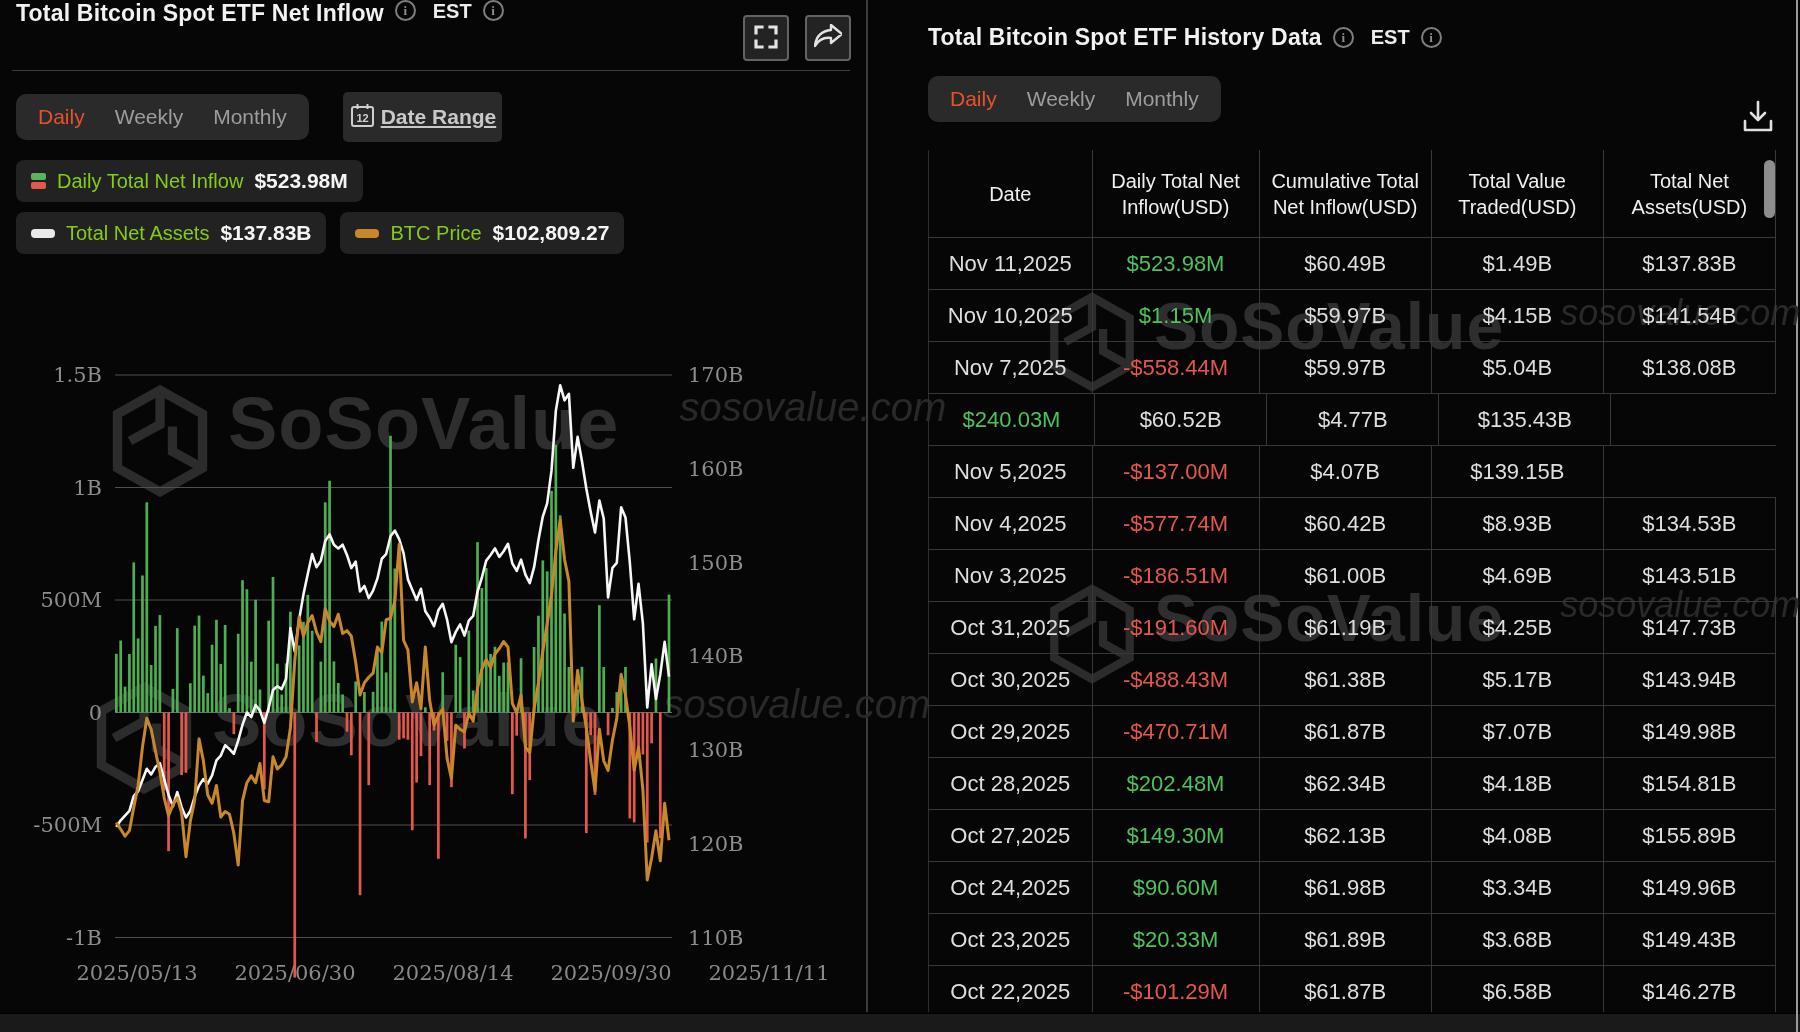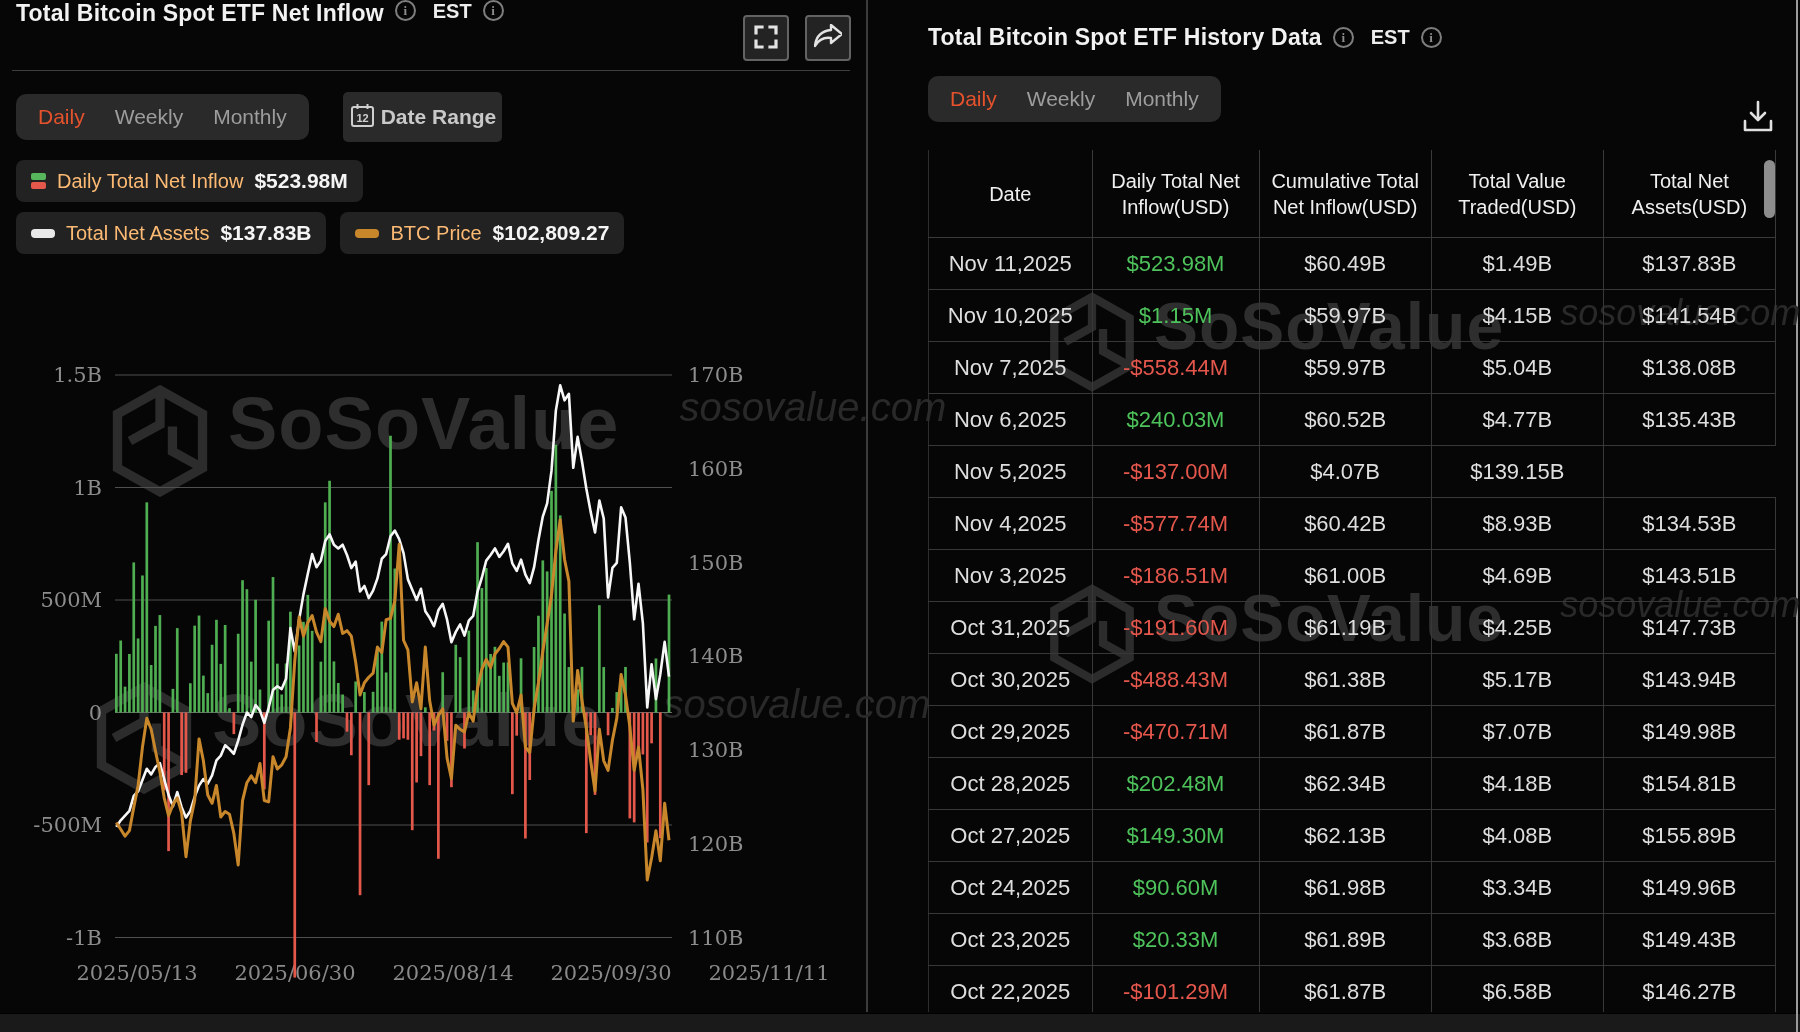--- a/index.html
+++ b/index.html
@@ -23,27 +23,27 @@
   .lp-divider { position:absolute; top:70px; left:12px; width:838px; height:1px; background:#3e3e3e; }
 
   .lp-controls { position:absolute; top:92px; left:16px; display:flex; align-items:center; gap:34px; }
   .tab-group { display:inline-flex; align-items:center; gap:30px; background:#2a2a2a;
                border-radius:10px; padding:11px 22px; }
   .tab { font-size:21px; color:#9d9d9d; background:none; border:none; cursor:pointer;
          font-family:"Liberation Sans",sans-serif; }
   .tab.active { color:#e5522c; }
   .date-range-btn { display:inline-flex; align-items:center; gap:5px; background:#2a2a2a;
                     border:none; border-radius:5px; padding:10px 6px; cursor:pointer; }
-  .date-range-label { font-size:21px; font-weight:bold; color:#c9c9c9; }
+  .date-range-label { font-size:21px; font-weight:bold; color:#c9c9c9;text-decoration:underline; }
 
   .legend-row1 { position:absolute; top:160px; left:16px; }
   .legend-row2 { position:absolute; top:212px; left:16px; display:flex; gap:14px; }
   .chip { display:inline-flex; align-items:center; gap:11px; background:#222;
           border-radius:8px; padding:9px 15px; cursor:pointer; }
-  .chip-label { font-size:20px; color:#fdba74;text-align:right; }
+  .chip-label { font-size:20px; color:#84cc16;text-align:right; }
   .chip-value { font-size:21px; font-weight:bold; color:#f5f5f5; }
   .split-square { display:flex; flex-direction:column; gap:2px; }
   .split-square .half { width:15px; height:7px; border-radius:2px; }
   .pill { width:24px; height:9px; border-radius:4px; }
 
   .chart-wrap { position:absolute; top:290px; left:0; width:862px; height:712px; }
   #chart-svg { position:relative; z-index:2; }
   .svg-tick { font-family:"DejaVu Serif", serif; font-size:21px; fill:#8d8d8d; }
   .svg-date { font-family:"DejaVu Serif", serif; font-size:21px; fill:#8a8a8a; }
 
@@ -427,21 +427,20 @@
             <div class="td c4">$141.54B</div>
           </div>
           <div class="trow">
             <div class="td c0">Nov 7,2025</div>
             <div class="td c1 val-neg">-$558.44M</div>
             <div class="td c2">$59.97B</div>
             <div class="td c3">$5.04B</div>
             <div class="td c4">$138.08B</div>
           </div>
           <div class="trow">
-            <div class="td c0">Nov 6,2025</div>
             <div class="td c1 val-pos">$240.03M</div>
             <div class="td c2">$60.52B</div>
             <div class="td c3">$4.77B</div>
             <div class="td c4">$135.43B</div>
           </div>
           <div class="trow">
             <div class="td c0">Nov 5,2025</div>
             <div class="td c1 val-neg">-$137.00M</div>
             <div class="td c3">$4.07B</div>
             <div class="td c4">$139.15B</div>

